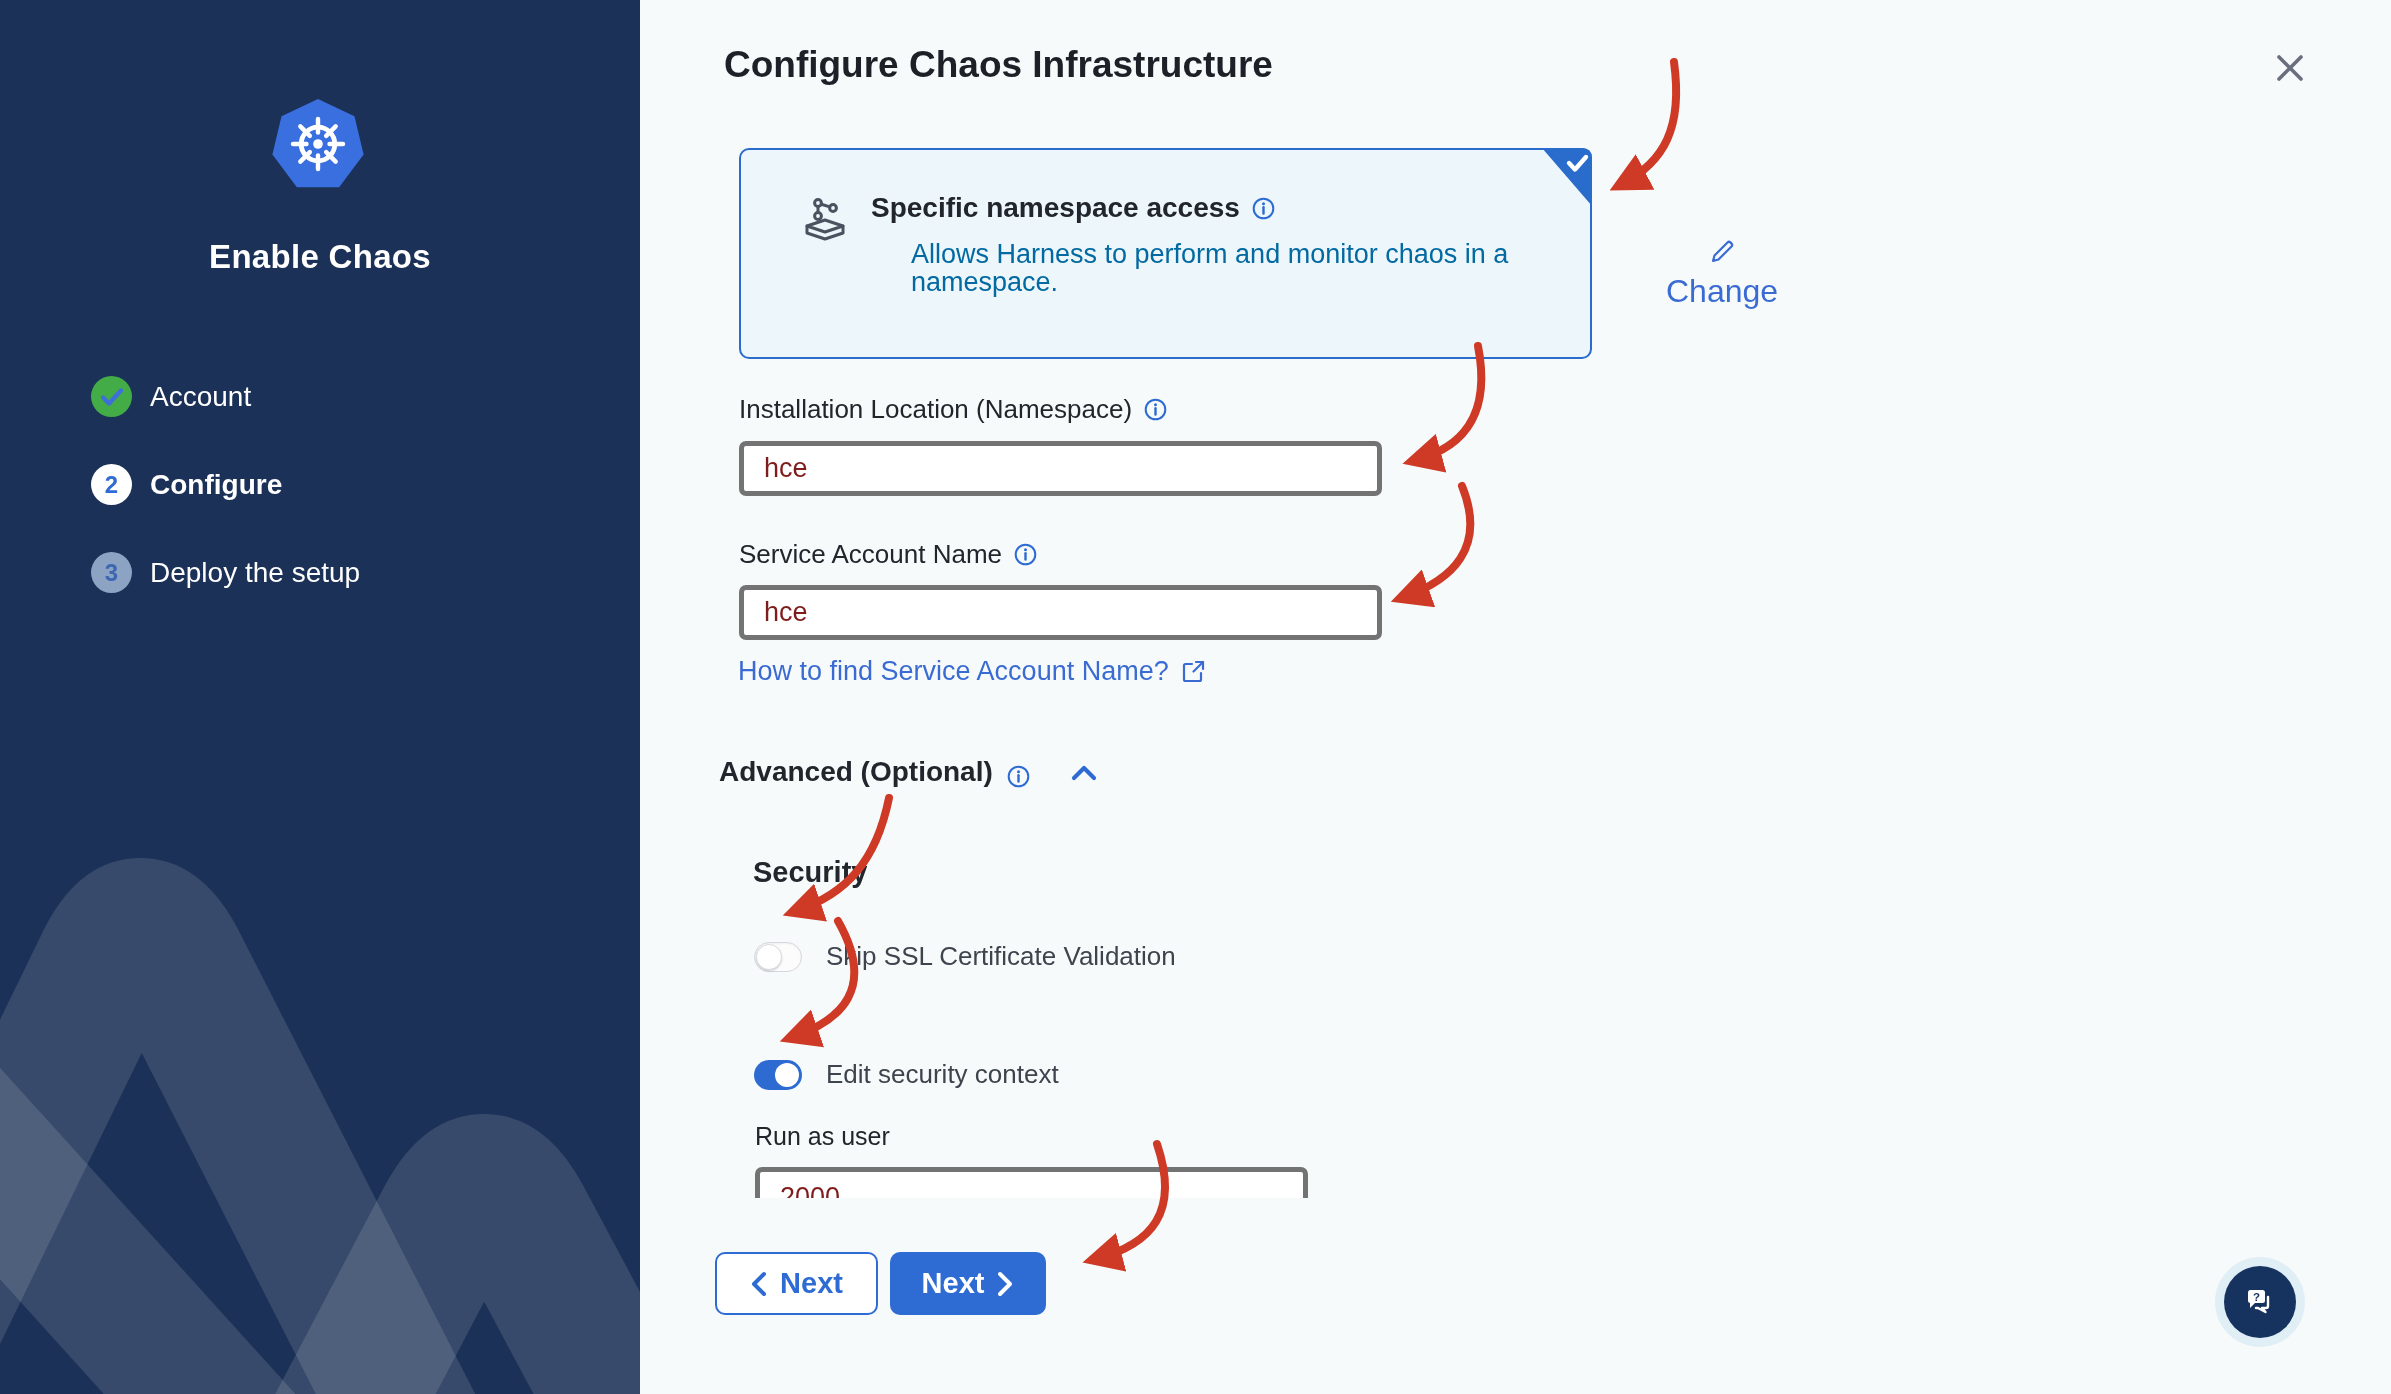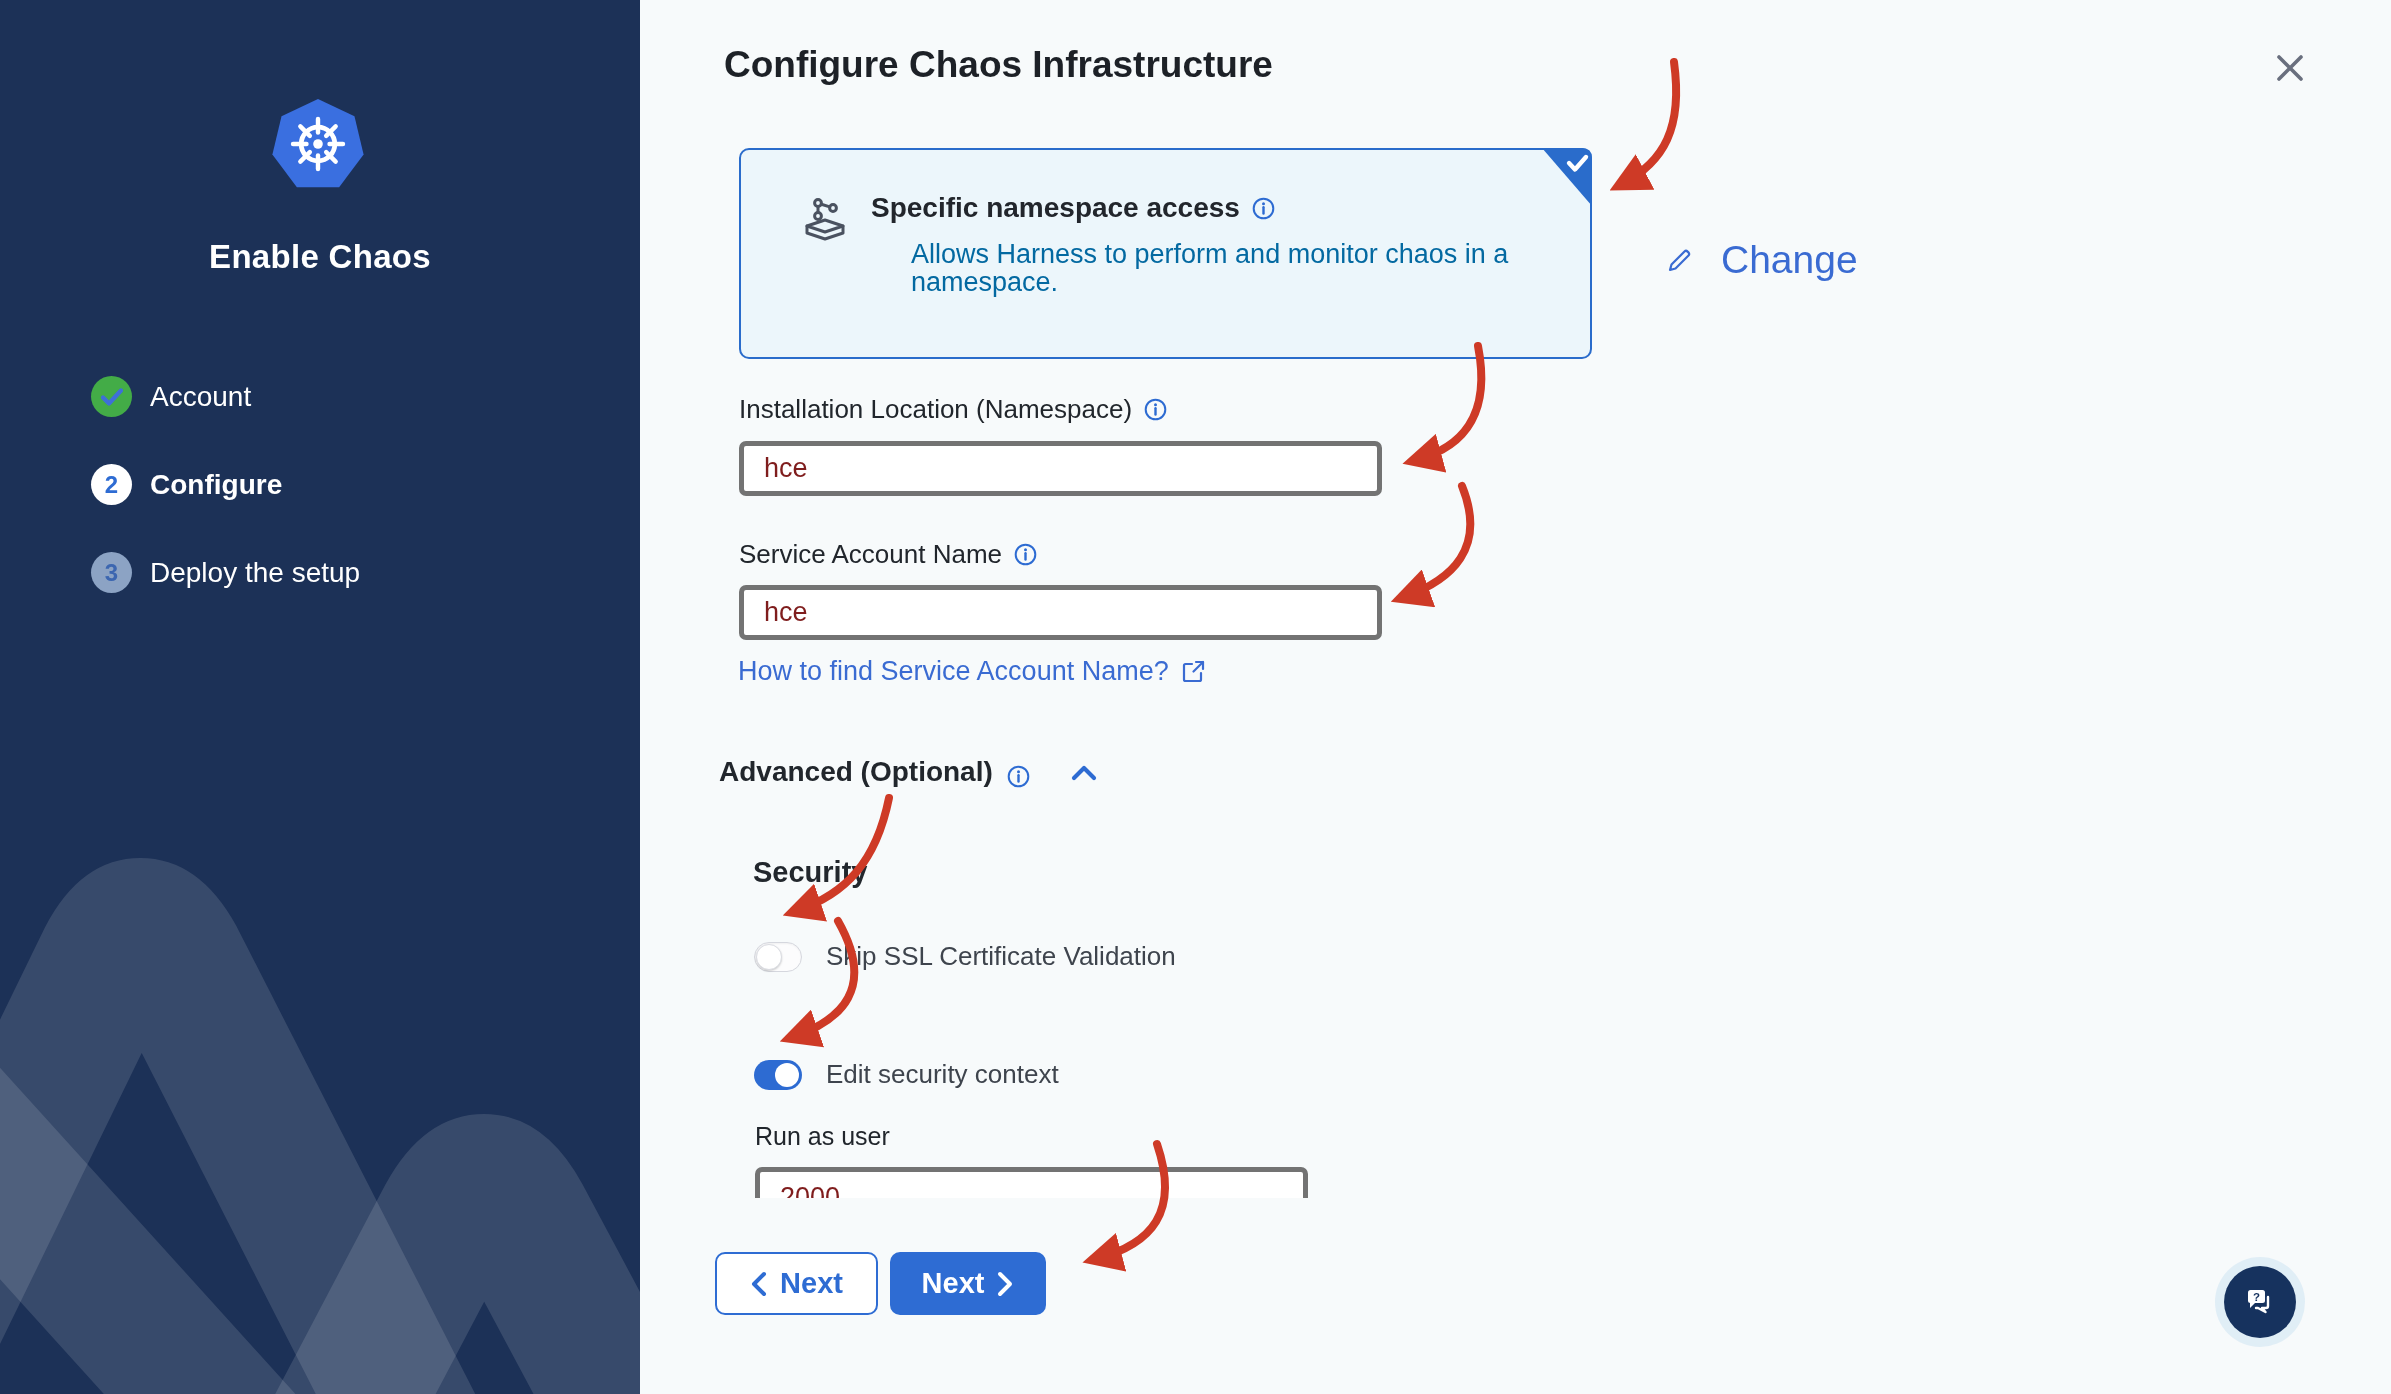--- a/index.html
+++ b/index.html
@@ -36,22 +36,22 @@
                  background:#ECF6FB; border:2px solid #2A6CCB; border-radius:10px; cursor:pointer; }
   .card-fold { position:absolute; top:-2px; right:-2px; width:50px; height:58px; }
   .card-icon { position:absolute; left:60px; top:46px; width:48px; height:48px; }
   .card-title-row { position:absolute; left:130px; top:42px; display:flex; align-items:center; gap:12px; }
   .card-title { font-size:28px; font-weight:700; color:#22262C; }
   .card-desc { position:absolute; left:130px; top:90px; width:640px;
                font-size:27px; line-height:28px; color:#0369a1;margin-left:40px; }
 
   .info-icon { width:23px; height:23px; flex:0 0 23px; cursor:pointer; }
 
-  .change-link { position:absolute; left:1026px; top:238px; display:flex; align-items:center; gap:28px;
-                 color:#3A6BD2; font-size:39px; cursor:pointer; }
+  .change-link { position:absolute; left:1026px; top:238px; display:flex; align-items:center; gap:8px;
+                 color:#3A6BD2; font-size:32px; cursor:pointer;flex-direction:column; }
 
   .field-label-row { position:absolute; display:flex; align-items:center; gap:12px; }
   .field-label { font-size:26px; color:#21262C; }
   .text-input { position:absolute; width:643px; height:55px; background:#FFFFFF;
                 border:5px solid #737373; border-radius:7px; font-size:27px; color:#7f1d1d;
                 padding:0 20px; font-family:"Liberation Sans", sans-serif; }
   .help-link { position:absolute; left:98px; top:656px; display:flex; align-items:center; gap:12px;
                color:#3A6BD2; font-size:27px; cursor:pointer; }
 
   .advanced-head { position:absolute; left:79px; top:756px; display:flex; align-items:flex-end; gap:14px; }

